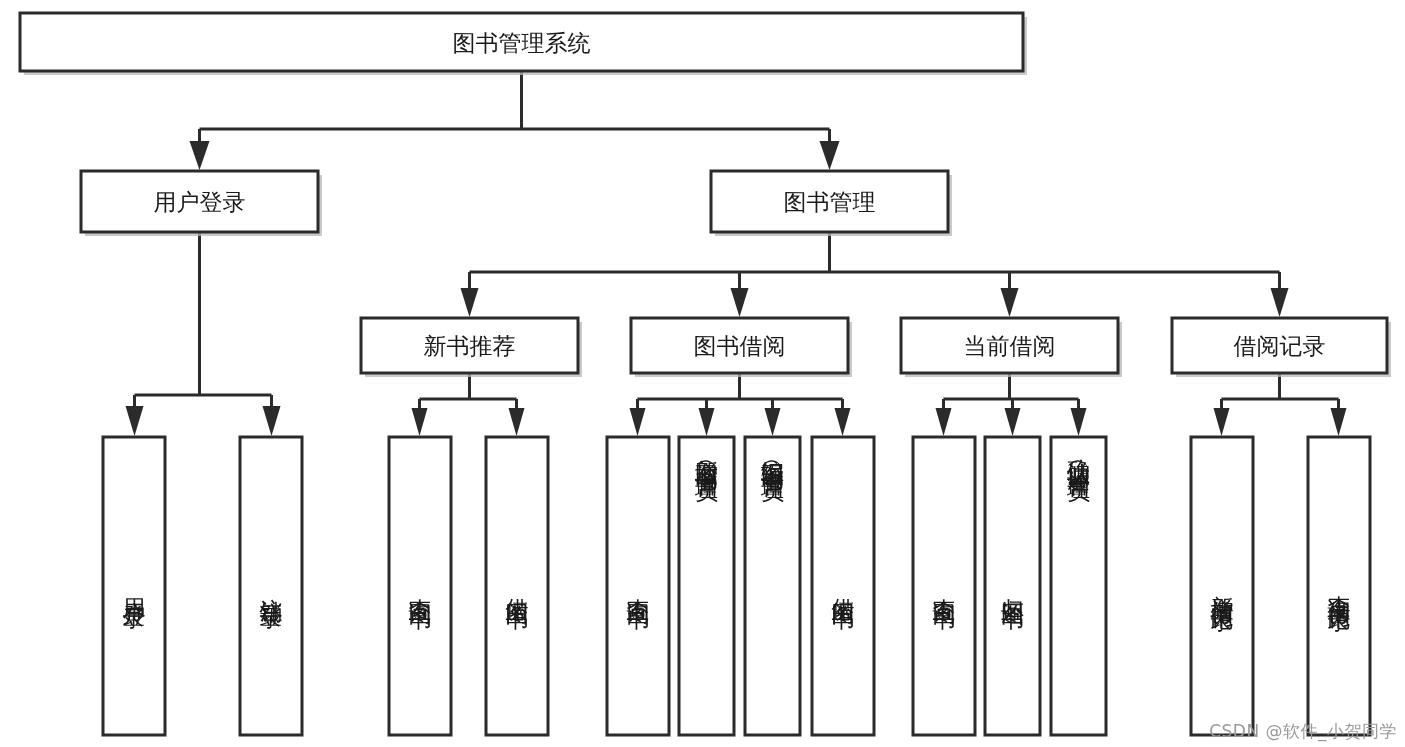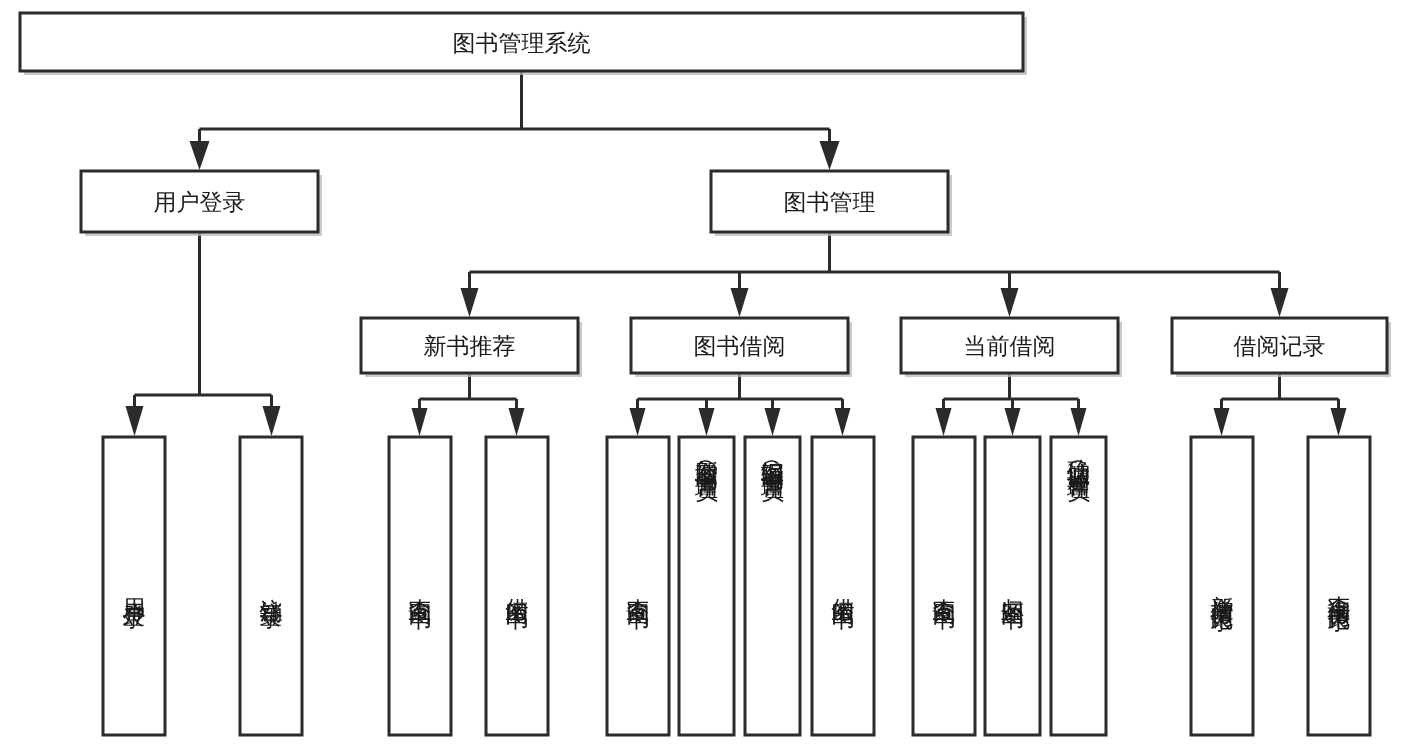--- a/index.html
+++ b/index.html
@@ -278,14 +278,15 @@
   </div>
 
   <div class="vtext-wrap" style="left:1191px; top:437px; width:62px; height:298px;">
     <div class="vtext">新增借阅记录</div>
   </div>
 
   <div class="vtext-wrap" style="left:1308px; top:437px; width:62px; height:298px;">
     <div class="vtext">查询借阅记录</div>
   </div>
 
+  <div id="watermark">CSDN @软件_小贺同学</div>
 
 </div>
 
 </body></html>

